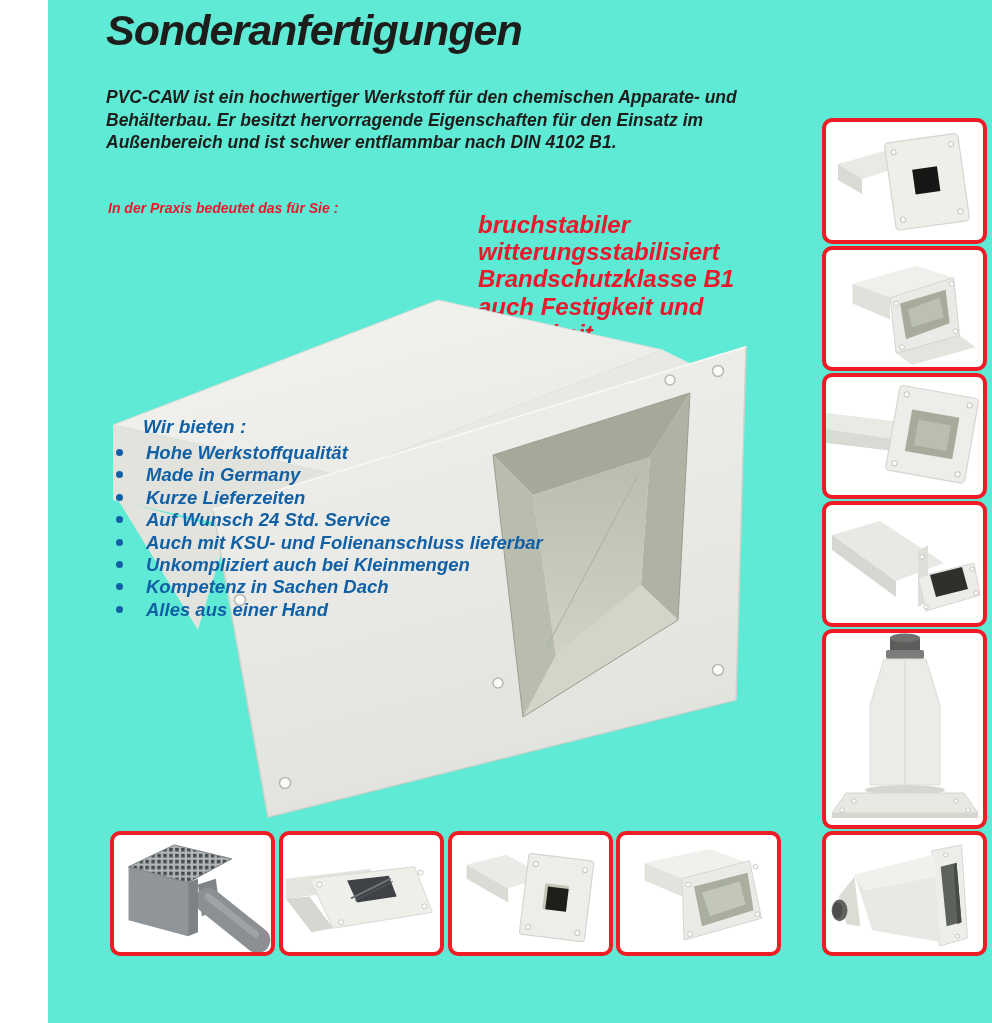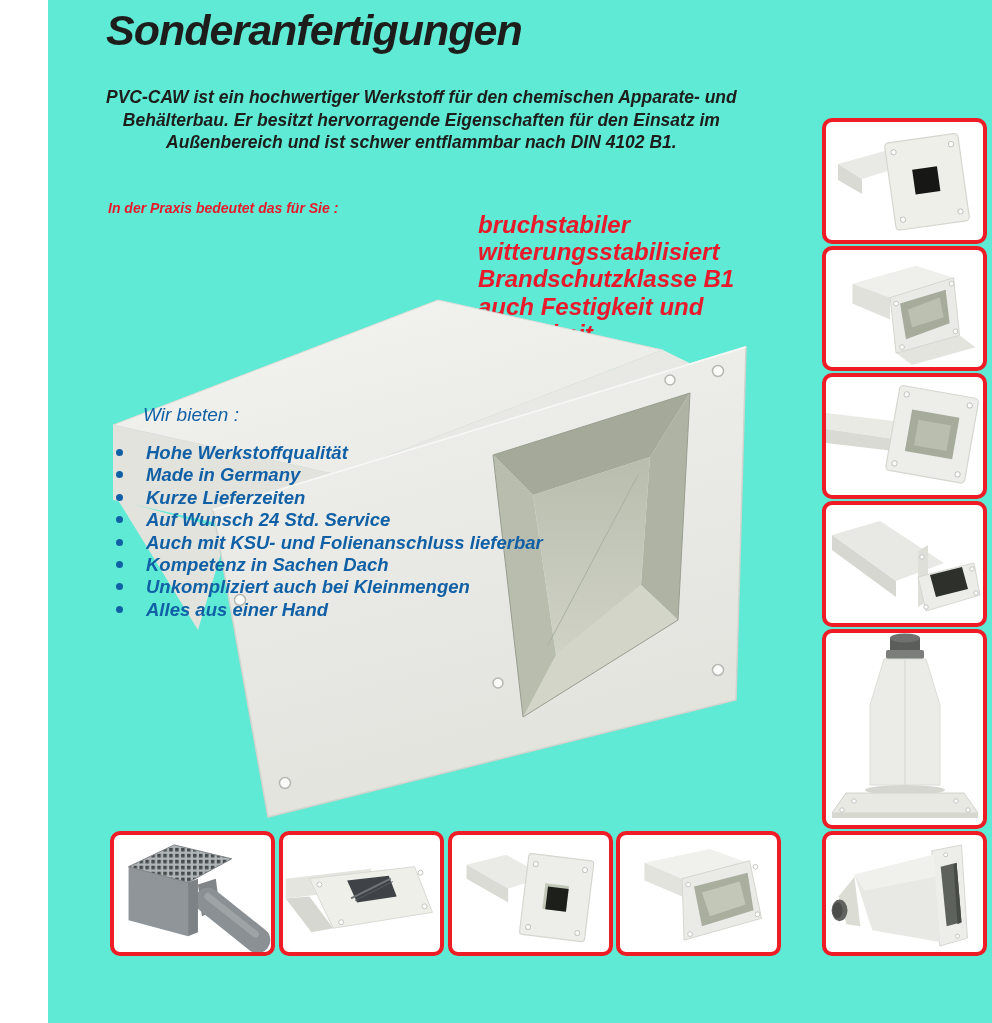--- a/index.html
+++ b/index.html
@@ -9,33 +9,33 @@
     margin-left:48px;
   }
   
   .title{
     position:absolute;left:58px;top:6px;margin:0;
     font-size:43px;line-height:48px;font-weight:bold;font-style:italic;
     letter-spacing:-1px;color:#1d1d1b;
   }
   .intro{
     position:absolute;left:58px;top:86px;
-    font-size:17.5px;line-height:22.5px;font-weight:bold;font-style:italic;color:#1d1d1b;text-align:center;
+    font-size:17.5px;line-height:22.5px;font-weight:bold;font-style:italic;color:#1d1d1b;
   }
   .benefits-heading{
     position:absolute;left:60px;top:195px;width:365px;
     font-size:14px;line-height:27px;font-weight:bold;font-style:italic;color:#e8192b;
   }
   .benefits-list{
     position:absolute;left:430px;top:211px;width:330px;
     font-size:24px;line-height:27.2px;font-weight:bold;font-style:italic;color:#e8192b;
   }
   .offers-heading{
-    position:absolute;left:95px;top:404px;
-    font-size:19px;font-weight:normal;font-style:italic;color:#1160a5;
+    position:absolute;left:95px;top:416px;
+    font-size:19px;font-weight:bold;font-style:italic;color:#1160a5;
   }
   .offers-list{position:absolute;left:62px;top:442px;width:480px;}
   .offer-row{display:flex;align-items:flex-start;height:22.4px;}
   .offer-dot{
     flex:0 0 auto;width:7px;height:7px;border-radius:50%;
     background:#1160a5;margin:7px 0 0 6px;
   }
   .offer-text{
     margin-left:23px;font-size:18.5px;line-height:22px;
     font-weight:bold;font-style:italic;color:#1160a5;white-space:nowrap;text-align:right;
@@ -137,25 +137,25 @@
     <div class="offer-row">
       <span class="offer-dot"></span>
       <span class="offer-text">Auf Wunsch 24 Std. Service</span>
       </div>
     <div class="offer-row">
       <span class="offer-dot"></span>
       <span class="offer-text">Auch mit KSU- und Folienanschluss lieferbar</span>
       </div>
     <div class="offer-row">
       <span class="offer-dot"></span>
+      <span class="offer-text">Unkompliziert auch bei Kleinmengen</span>
+      </div>
+    <div class="offer-row">
+      <span class="offer-dot"></span>
       <span class="offer-text">Kompetenz in Sachen Dach</span>
-      </div>
-    <div class="offer-row">
-      <span class="offer-dot"></span>
-      <span class="offer-text">Unkompliziert auch bei Kleinmengen</span>
       </div>
     <div class="offer-row">
       <span class="offer-dot"></span>
       <span class="offer-text">Alles aus einer Hand</span>
       </div>
   </div>
 
   <div class="side-col">
 
     <figure class="tile t1" aria-label="wall-flange-with-square-duct">

